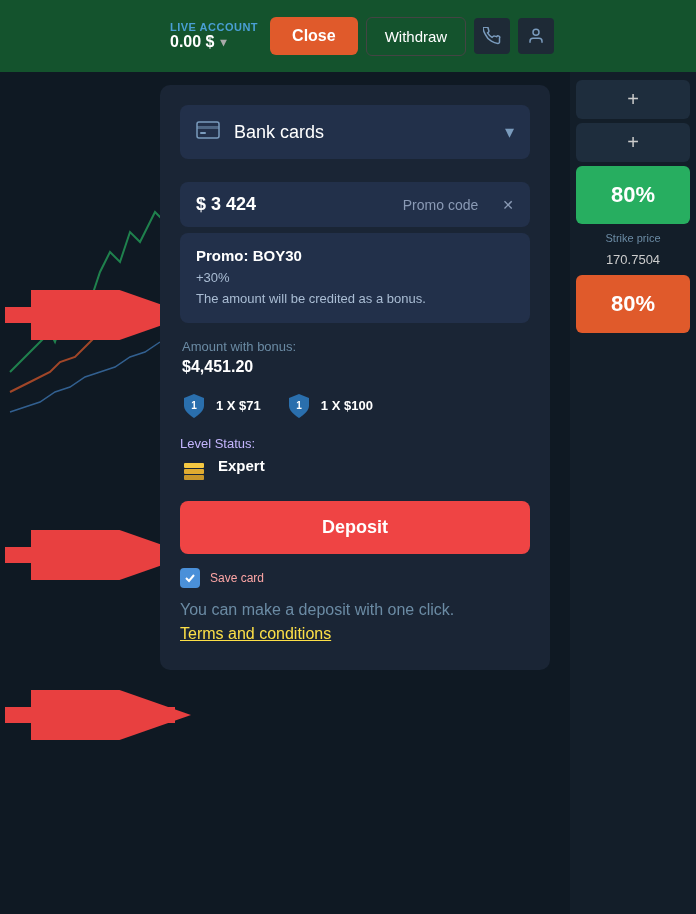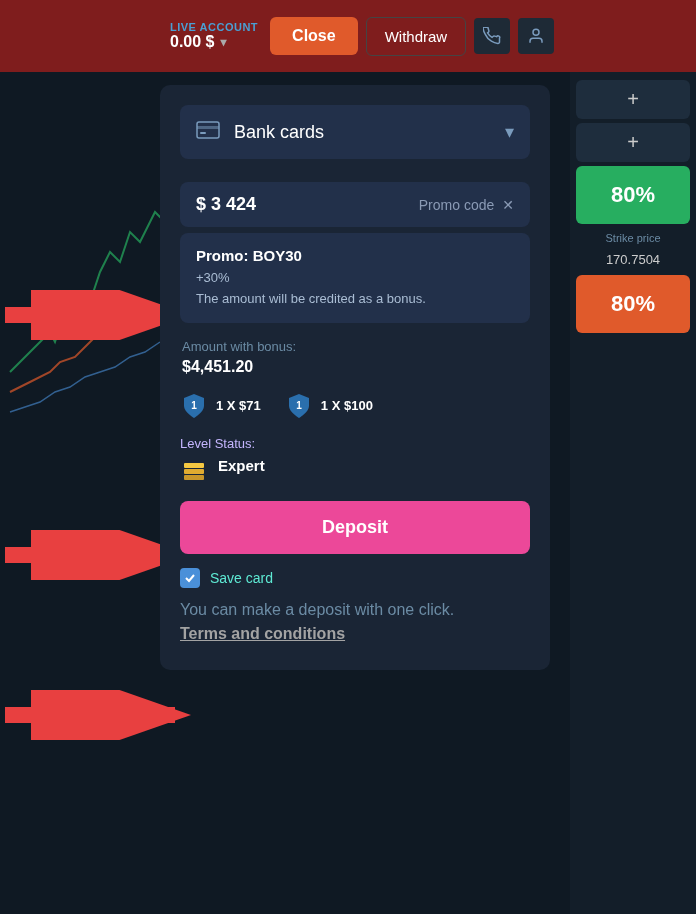--- a/index.html
+++ b/index.html
@@ -11,21 +11,21 @@
       font-family: 'Segoe UI', Arial, sans-serif;
       overflow: hidden;
       position: relative;
     }
 
     
     .header {
       display: flex;
       align-items: center;
       height: 72px;
-      background-color: #7f1d1d;
+      background-color: #14532d;
       padding: 0 0 0 170px;
       position: relative;
       z-index: 10;
     }
 
     .live-account {
       display: flex;
       flex-direction: column;
       margin-right: 12px;
     }
@@ -227,21 +227,21 @@
     .amount-value {
       flex: 1;
       color: #ffffff;
       font-size: 18px;
       font-weight: 600;
     }
 
     .promo-section {
       display: flex;
       align-items: center;
-      gap: 8px;
+      gap: 24px;
     }
 
     .promo-label {
       color: #8a9ab5;
       font-size: 14px;
     }
 
     .promo-close {
       color: #8a9ab5;
       font-size: 14px;
@@ -339,21 +339,21 @@
 
     .level-text {
       color: #ffffff;
       font-size: 15px;
       font-weight: 700;
     }
 
     
     .deposit-btn {
       width: 100%;
-      background-color: #ec4899;
+      background-color: #ef4444;
       border: none;
       border-radius: 8px;
       color: white;
       font-size: 18px;
       font-weight: 700;
       padding: 16px;
       cursor: pointer;
       margin-bottom: 14px;
     }
 
@@ -371,33 +371,33 @@
       background-color: #4a90d9;
       border-radius: 4px;
       display: flex;
       align-items: center;
       justify-content: center;
       cursor: pointer;
       flex-shrink: 0;
     }
 
     .save-card-label {
-      color: #5eead4;
-      font-size: 14px;
+      color: #fca5a5;
+      font-size: 12px;
     }
 
     .footer-text {
       color: #6b8ba4;
       font-size: 16px;
       line-height: 1.5;
     }
 
     .terms-link {
-      color: #a3a3a3;
-      font-weight: 700;
+      color: #fde047;
+      font-weight: 400;
       text-decoration: underline;
       cursor: pointer;
     }
 
     
     .arrow-svg {
       position: absolute;
       z-index: 15;
     }
   </style>

